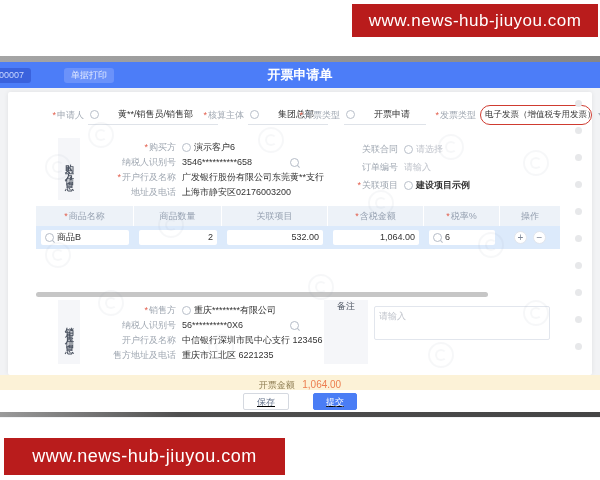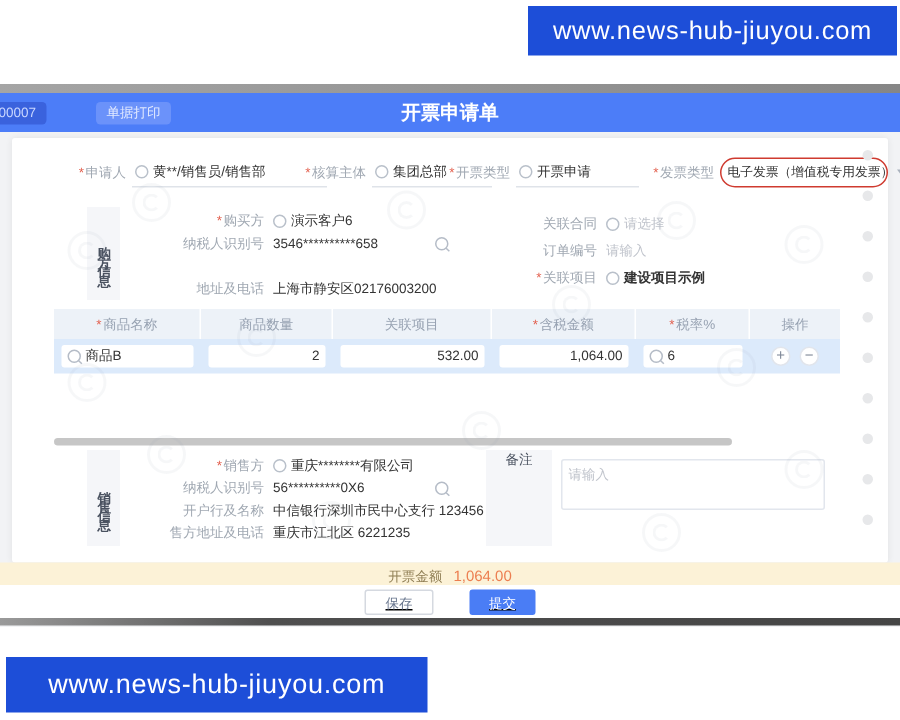--- a/index.html
+++ b/index.html
@@ -1,20 +1,20 @@
 <!DOCTYPE html>
 <html><head>
 <meta charset="utf-8">
 <style>
   html,body{margin:0;padding:0;background:#fff;}
   #stage{position:relative;width:600px;height:480px;overflow:hidden;background:#fff;
          font-family:"Liberation Sans",sans-serif;-webkit-font-smoothing:antialiased;}
 
   
-  .wmbox{position:absolute;background:#1d4ed8;color:#fff;display:flex;align-items:center;
+  .wmbox{position:absolute;background:#b91c1c;color:#fff;display:flex;align-items:center;
          justify-content:center;letter-spacing:.5px;}
   #wm-top{left:352px;top:4px;width:246px;height:33px;font-size:17px;}
   #wm-bottom{left:4px;top:438px;width:281px;height:37px;font-size:18px;}
 
   
   #shot{position:absolute;left:0;top:56px;width:600px;height:362px;background:#f2f3f5;}
   #top-strip{position:absolute;left:0;top:0;width:600px;height:6px;
              background:linear-gradient(to right,#a5a5a5,#868686);}
   #blue-bar{position:absolute;left:0;top:6px;width:600px;height:26px;background:#4c7df8;}
   .badge{position:absolute;top:6px;height:15px;line-height:15px;font-size:9px;border-radius:3px;
@@ -39,21 +39,21 @@
   .rad{display:inline-block;width:7px;height:7px;border:1px solid #b9c0ca;border-radius:50%;
        background:#fff;flex:0 0 auto;}
   .mag{display:inline-block;width:7px;height:7px;border:1px solid #b5bcc7;border-radius:50%;
        position:relative;flex:0 0 auto;}
   .mag::after{content:'';position:absolute;width:3px;height:1px;background:#b5bcc7;right:-2px;
               bottom:-1px;transform:rotate(45deg);}
 
   
   .tf{position:absolute;top:14px;height:18px;display:flex;align-items:center;}
   .tf .flabel{text-align:right;}
-  .tf .uval{display:flex;align-items:center;gap:3px;border-bottom:1px solid #dfe3e9;
+  .tf .uval{display:flex;align-items:center;gap:19px;border-bottom:1px solid #dfe3e9;
             height:17px;padding:0 2px 1px 2px;margin-left:4px;}
   #f-invtype .redbox{display:flex;align-items:center;justify-content:space-between;margin-left:4px;
             border:1px solid #cf3b30;border-radius:10px;height:18px;padding:0 4px;width:102px;
             font-size:8.5px;color:#333;white-space:nowrap;}
   .caret{width:0;height:0;border-left:3px solid transparent;border-right:3px solid transparent;
          border-top:4px solid #aab2bd;flex:0 0 auto;margin-left:2px;}
 
   
   .sec-strip{position:absolute;left:50px;width:22px;background:#f5f6f9;display:flex;
              align-items:center;justify-content:center;}
@@ -158,20 +158,26 @@
         <span class="flabel"><span class="req">*</span><span>购买方</span></span>
         <span class="fval">
             <i class="rad"></i>
             <span>演示客户6</span>
           </span>
       </div>
       <div class="frow" style="left:74px;top:63px">
         <span class="flabel"><span>纳税人识别号</span></span>
         <span class="fval">
             <span>3546**********658</span>
+          </span>
+      </div>
+      <div class="frow" style="left:74px;top:78px">
+        <span class="flabel"><span class="req">*</span><span>开户行及名称</span></span>
+        <span class="fval">
+            <span>广发银行股份有限公司东莞黄**支行</span>
           </span>
       </div>
       <div class="frow" style="left:74px;top:93px">
         <span class="flabel"><span>地址及电话</span></span>
         <span class="fval">
             <span>上海市静安区02176003200</span>
           </span>
       </div>
       <i class="mag" style="position:absolute;left:282px;top:66px"></i>
 

